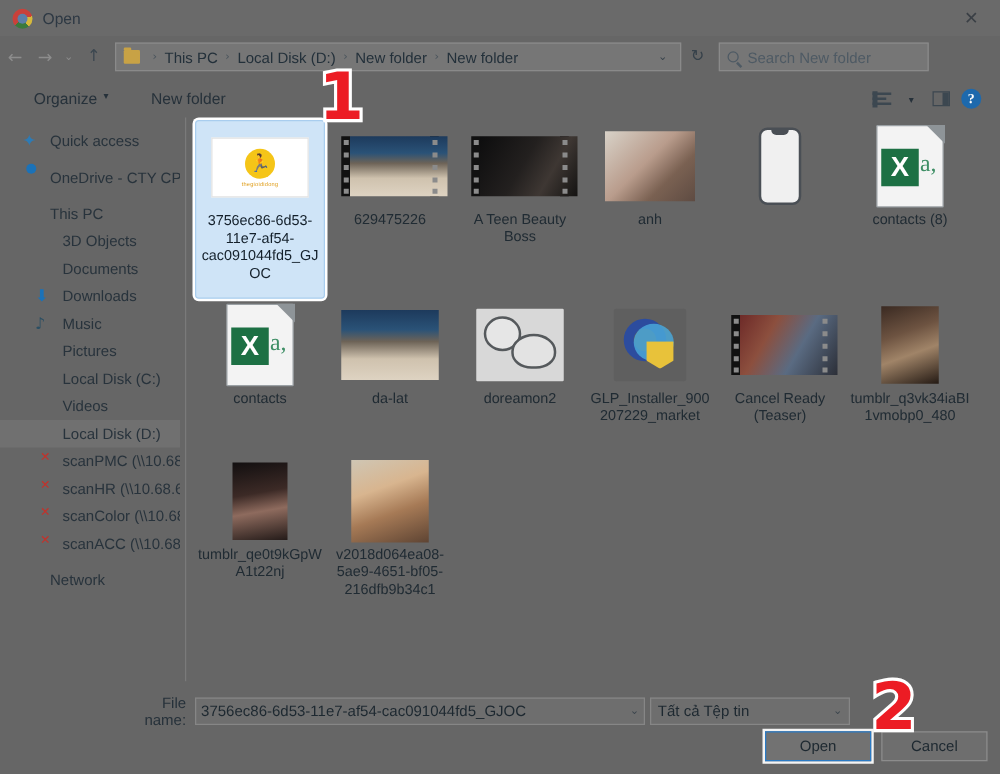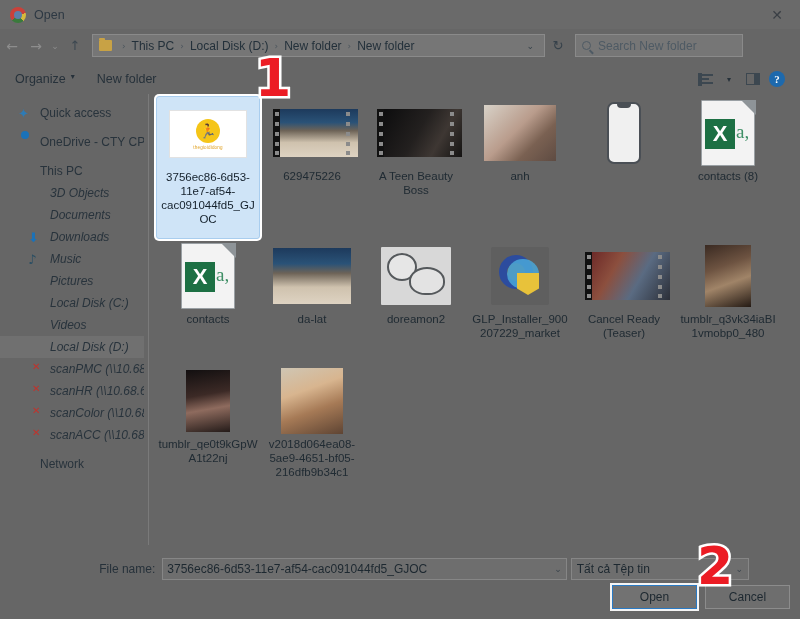--- a/index.html
+++ b/index.html
@@ -95,21 +95,21 @@
     content: ""; position: absolute; right: -4px; bottom: -3px;
     width: 5px; height: 1.5px; background: #4e5a64;
     transform: rotate(45deg);
   }
 
   
   .toolbar {
     position: absolute; left: 0; top: 64px; width: 800px; height: 30px;
     display: flex; align-items: center; font-size: 12.5px; color: #26313a;
   }
-  .tb-item { padding: 0 7px; margin-left: 8px; display: flex; align-items: flex-start; gap: 5px; }
+  .tb-item { padding: 0 7px; margin-left: 20px; display: flex; align-items: flex-start; gap: 5px; }
   .tb-caret { font-size: 8px; font-family: "DejaVu Sans", sans-serif; }
   .tb-right { margin-left: auto; display: flex; align-items: center; gap: 2px; padding-right: 12px; }
   .ico-view {
     width: 15px; height: 13px; position: relative; display: inline-block;
   }
   .ico-view i {
     position: absolute; left: 0; height: 2px; background: #3c4750; display: block;
   }
   .ico-view i:nth-child(1) { top: 1px;  width: 15px; }
   .ico-view i:nth-child(2) { top: 5px;  width: 11px; }
@@ -139,21 +139,21 @@
   }
   .sidebar {
     position: absolute; left: 0; top: 0; width: 144px; height: 451px;
     padding-top: 8px; overflow: hidden;
   }
   .nav-item {
     display: flex; align-items: center; height: 22px;
     padding-left: 18px; font-size: 12px; color: #28333c;
     white-space: nowrap;
   }
-  .nav-item.indent { padding-left: 28px; font-style: italic; }
+  .nav-item.indent { padding-left: 28px; }
   .nav-item.selected { background: #707070; }
   .nav-gap { height: 7px; }
   .nav-ico { width: 16px; height: 15px; margin-right: 6px; flex: none; position: relative; }
 
   .ico-star { color: #2e7bb5; font-size: 13px; line-height: 15px; font-family: "DejaVu Sans", sans-serif; }
   .ico-cloud {
     width: 15px; height: 9px; background: #1b72b8; border-radius: 6px 6px 3px 3px;
     margin-top: 4px; position: relative;
   }
   .ico-cloud::before {
@@ -313,21 +313,21 @@
     display: flex; align-items: center; justify-content: center;
     font-size: 14px; color: #4a3a00; font-family: "DejaVu Sans", sans-serif;
   }
   .th-gjoc .cap { font-size: 4.5px; color: #e0a020; margin-top: 2px; letter-spacing: .2px; }
 
   
   .bottom {
     position: absolute; left: 0; top: 545px; width: 800px; height: 74px;
   }
   .fn-row {
-    position: absolute; left: 0; top: 12px; width: 749px; height: 24px;
+    position: absolute; left: 0; top: 12px; width: 680px; height: 24px;
     display: flex; align-items: center;
   }
   .fn-label {
     width: 62px; text-align: right; font-size: 12px; color: #26313a;
     margin-left: 98px; margin-right: 7px;
   }
   .fn-input {
     width: 437px; height: 22px; background: #6e6e6e; border: 1px solid #868686;
     display: flex; align-items: center; padding: 0 4px;
     font-size: 12px; color: #1d2830;

